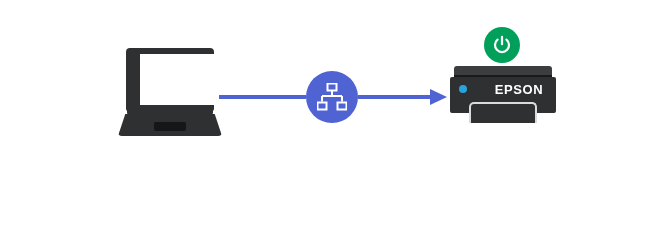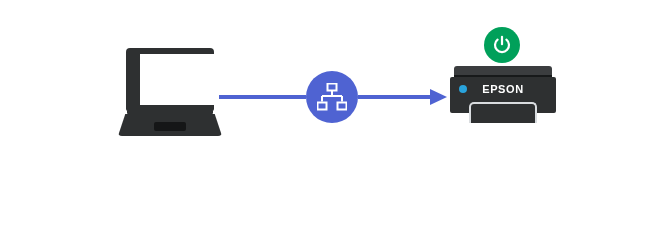--- a/index.html
+++ b/index.html
@@ -144,26 +144,26 @@
     position: absolute;
     left: 9px;
     top: 19px;
     width: 8px;
     height: 8px;
     background: #29a3dc;
     border-radius: 50%;
   }
   .printer-brand {
     position: absolute;
-    left: 0;
+    left: 16px;
     top: 19px;
     width: 106px;
     text-align: center;
     color: #ffffff;
-    font-size: 11px;
+    font-size: 13px;
     font-weight: bold;
     letter-spacing: 0.6px;
     font-family: "Liberation Sans", sans-serif;
     line-height: 9px;
   }
   .printer-tray {
     position: absolute;
     left: 19px;
     top: 36px;
     width: 68px;

